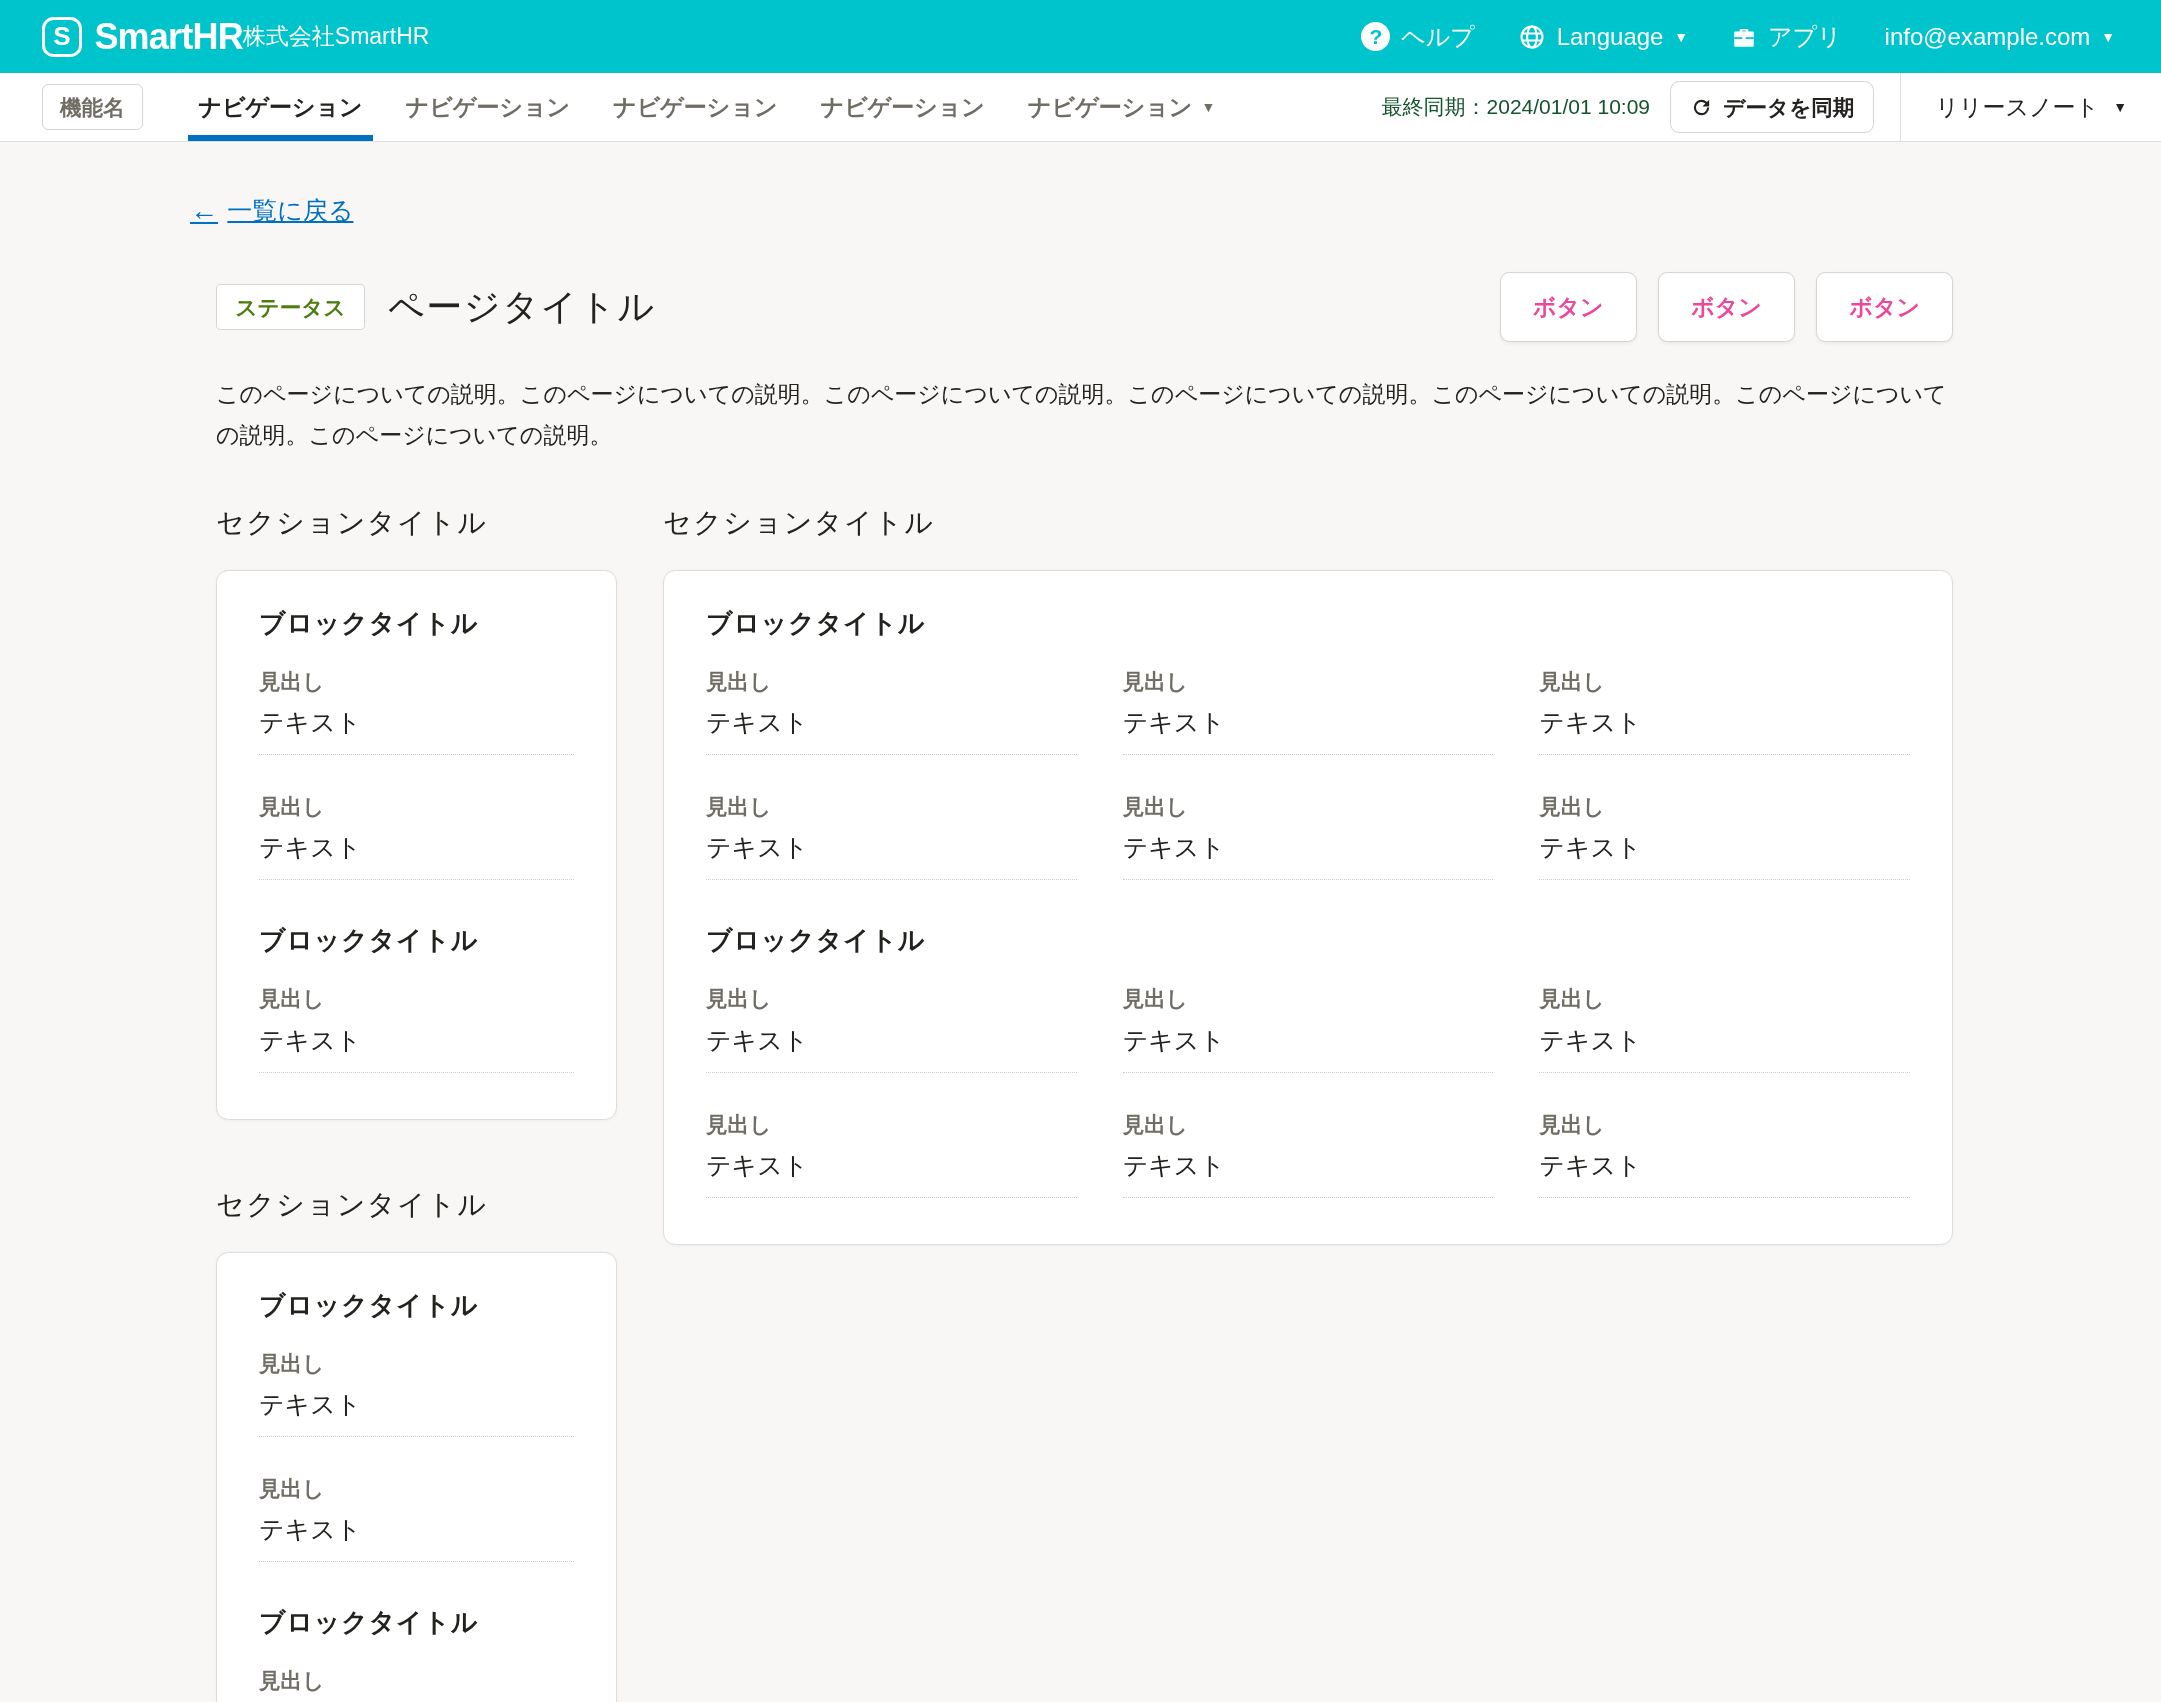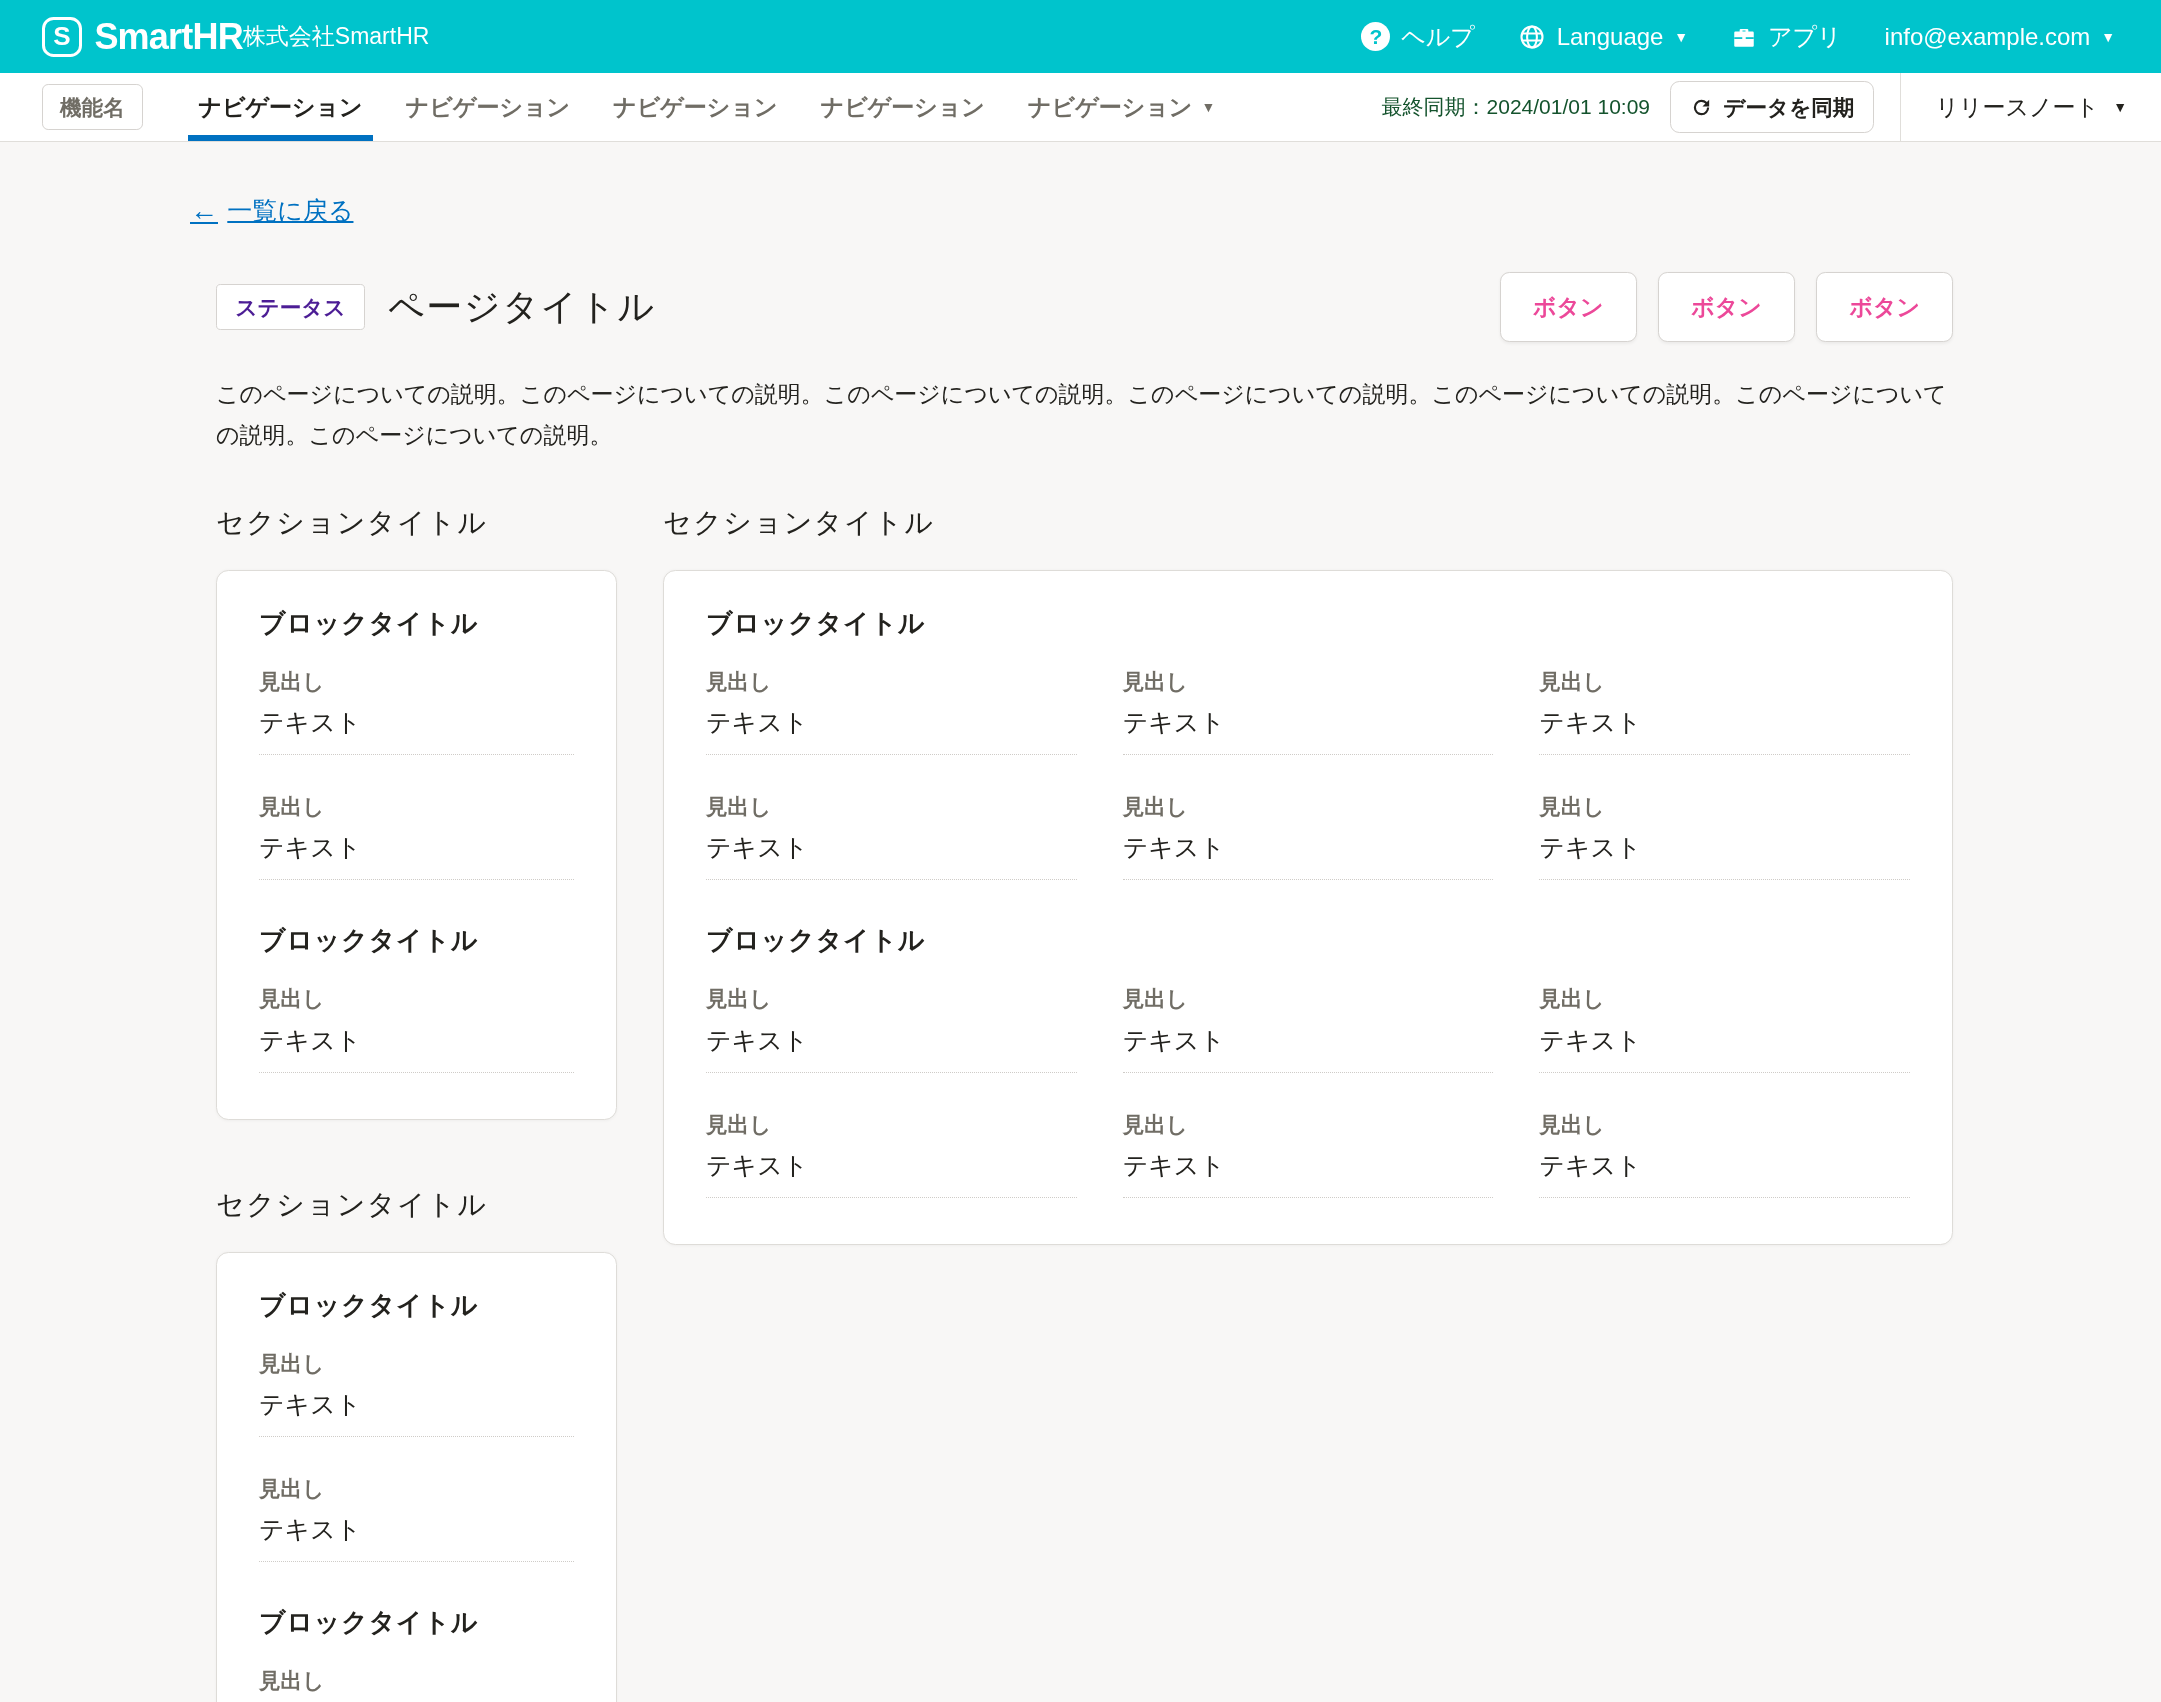--- a/index.html
+++ b/index.html
@@ -69,21 +69,21 @@
   
   main { padding:52px 208px 0 216px; }
   .back-link {
     display:inline-flex; align-items:center; gap:9.3px;
     color:#0071c1; font-size:25px; text-decoration:underline; cursor:pointer;
     margin-left:-26px;
   }
   .back-arrow { font-size:28px; }
   .title-row { display:flex; align-items:center; margin-top:45px; }
   .status-badge {
-    border:1.5px solid #d6d3d0; background:#fff; color:#4c1d95;
+    border:1.5px solid #d6d3d0; background:#fff; color:#4d7c0f;
     font-weight:bold; font-size:21.6px; padding:7.7px 18.5px; border-radius:4.6px;
     margin-right:23px; white-space:nowrap;
   }
   .page-title { font-size:36px; font-weight:500; margin:0; letter-spacing:1.5px; }
   .title-buttons { margin-left:auto; display:flex; gap:21.6px; }
   .btn {
     font-family:inherit; background:#fff; border:1.5px solid #d6d3d0; border-radius:9.3px;
     font-size:23px; font-weight:bold; color:#ec4899; padding:18.5px 32px;
     box-shadow:0 1.5px 3.1px rgba(0,0,0,0.05); cursor:pointer; white-space:nowrap;
   }

